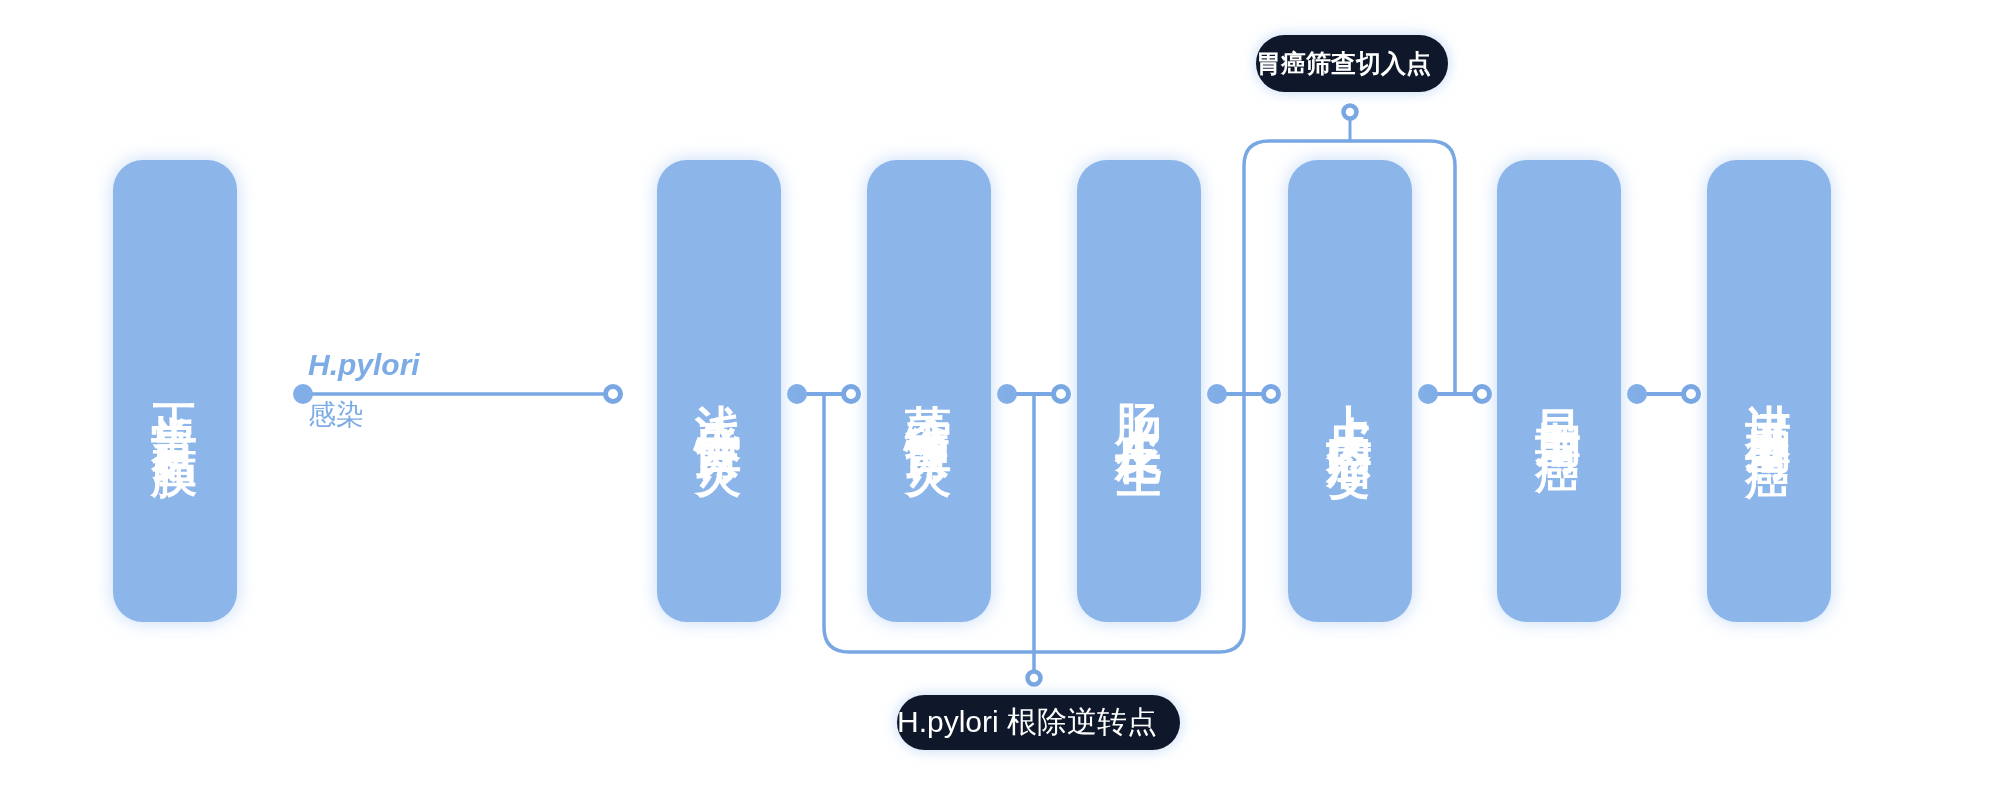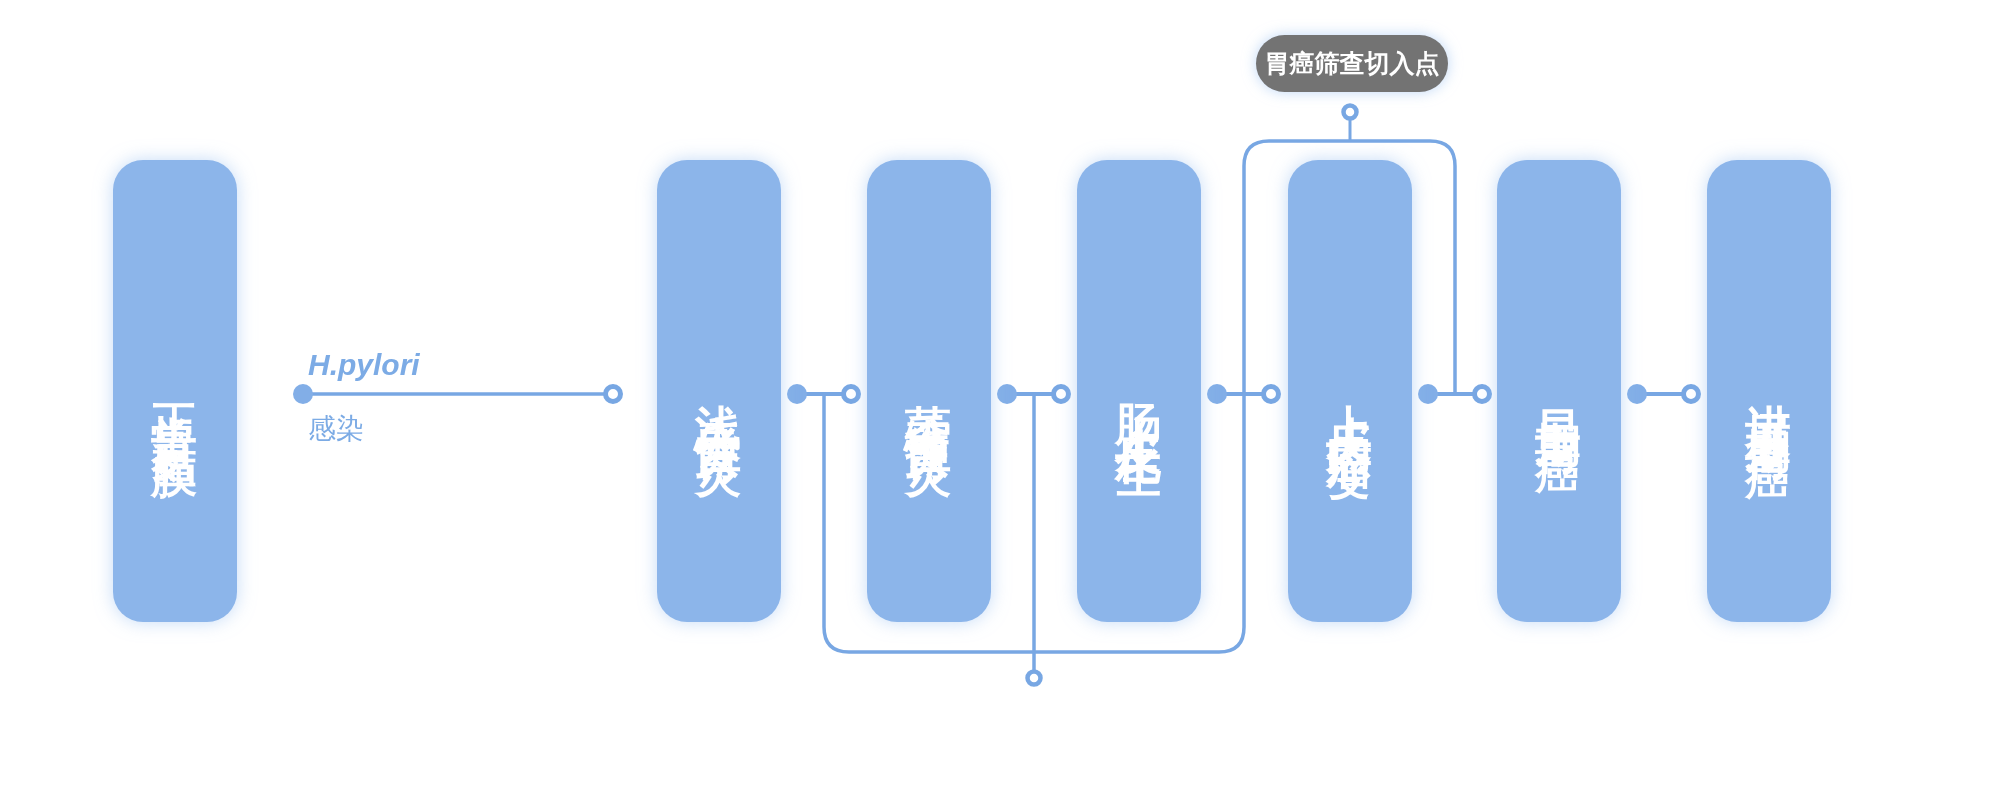--- a/index.html
+++ b/index.html
@@ -60,32 +60,32 @@
     text-align: left;
     color: #7cabe5;
   }
   .edge-label-top {
     top: 348px;
     font-size: 30px;
     font-style: italic;
     font-weight: 600;
   }
   .edge-label-bottom {
-    top: 410px;
+    top: 396px;
     font-size: 28px;
     font-weight: 500;
   }
 
   .pill {
     position: absolute;
-    background: #737373;
+    background: #0f172a;
     color: #ffffff;
     display: flex;
     align-items: center;
-    justify-content: center;
+    justify-content: flex-start;
     box-shadow: 0 0 14px rgba(150, 190, 240, 0.6);
     white-space: nowrap;
   }
   .pill-screening {
     left: 1256px;
     top: 35px;
     width: 192px;
     height: 57px;
     border-radius: 29px;
     font-size: 25px;
@@ -168,14 +168,17 @@
   <div class="stage stage-7">
     <span class="stage-label">进展期胃癌</span>
   </div>
 
   <div class="edge-label edge-label-top">H.pylori</div>
   <div class="edge-label edge-label-bottom">感染</div>
 
   <div class="pill pill-screening">
     <span>胃癌筛查切入点</span>
   </div>
+  <div class="pill pill-reversal">
+    <span>H.pylori 根除逆转点</span>
+  </div>
 
 </div>
 
 </body></html>

